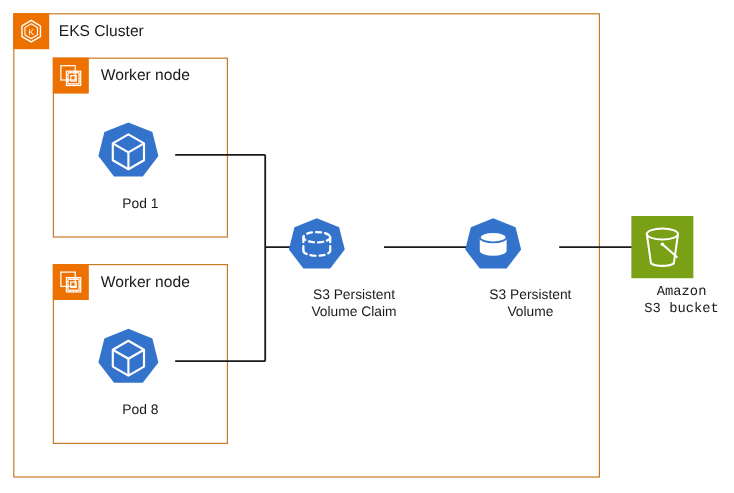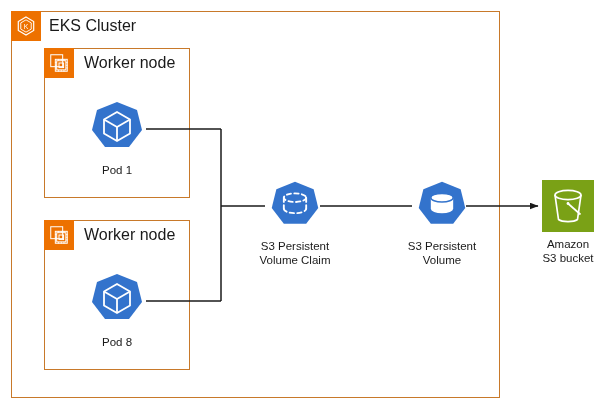--- a/index.html
+++ b/index.html
@@ -39,21 +39,21 @@
     display: flex;
     align-items: center;
     justify-content: center;
   }
   #eks-cluster-badge { left: 11px; top: 11px; }
   #worker-node-1-badge { left: 44px; top: 48px; }
   #worker-node-2-badge { left: 44px; top: 220px; }
 
   .group-label {
     position: absolute;
-    font-size: 16px;
+    font-size: 13px;
     color: #1a1a1a;
     white-space: nowrap;
     line-height: 30px;
   }
   #eks-cluster-label { left: 49px; top: 11px; }
   #worker-node-1-label { left: 84px; top: 48px; }
   #worker-node-2-label { left: 84px; top: 220px; }
 
   
   #connectors {
@@ -61,40 +61,39 @@
     left: 0; top: 0;
     width: 612px; height: 411px;
     pointer-events: none;
   }
 
   
   .node {
     position: absolute;
     display: flex;
     flex-direction: column;
-    align-items: center;
   }
   .node-icon {
     display: block;
     line-height: 0;
   }
   .node-caption {
     margin-top: 5px;
     font-size: 11.5px;
     color: #1a1a1a;
     text-align: center;
     line-height: 14px;
     white-space: pre-line;
   }
 
   #pod-1-node { left: 77px; top: 100px; width: 80px; }
   #pod-2-node { left: 77px; top: 272px; width: 80px; }
   #pvc-node   { left: 236px; top: 180px; width: 118px; }
   #pv-node    { left: 383px; top: 180px; width: 118px; }
-  #s3-bucket-node { left: 526px; top: 180px; width: 84px; }
+  #s3-bucket-node { left: 526px; top: 180px; width: 84px; font-family: Liberation Mono, monospace; }
 </style>
 </head>
 <body>
 
 <div id="canvas">
 
   <div class="group-box" id="eks-cluster-box"></div>
 
   <div class="group-box" id="worker-node-1-box"></div>
 

